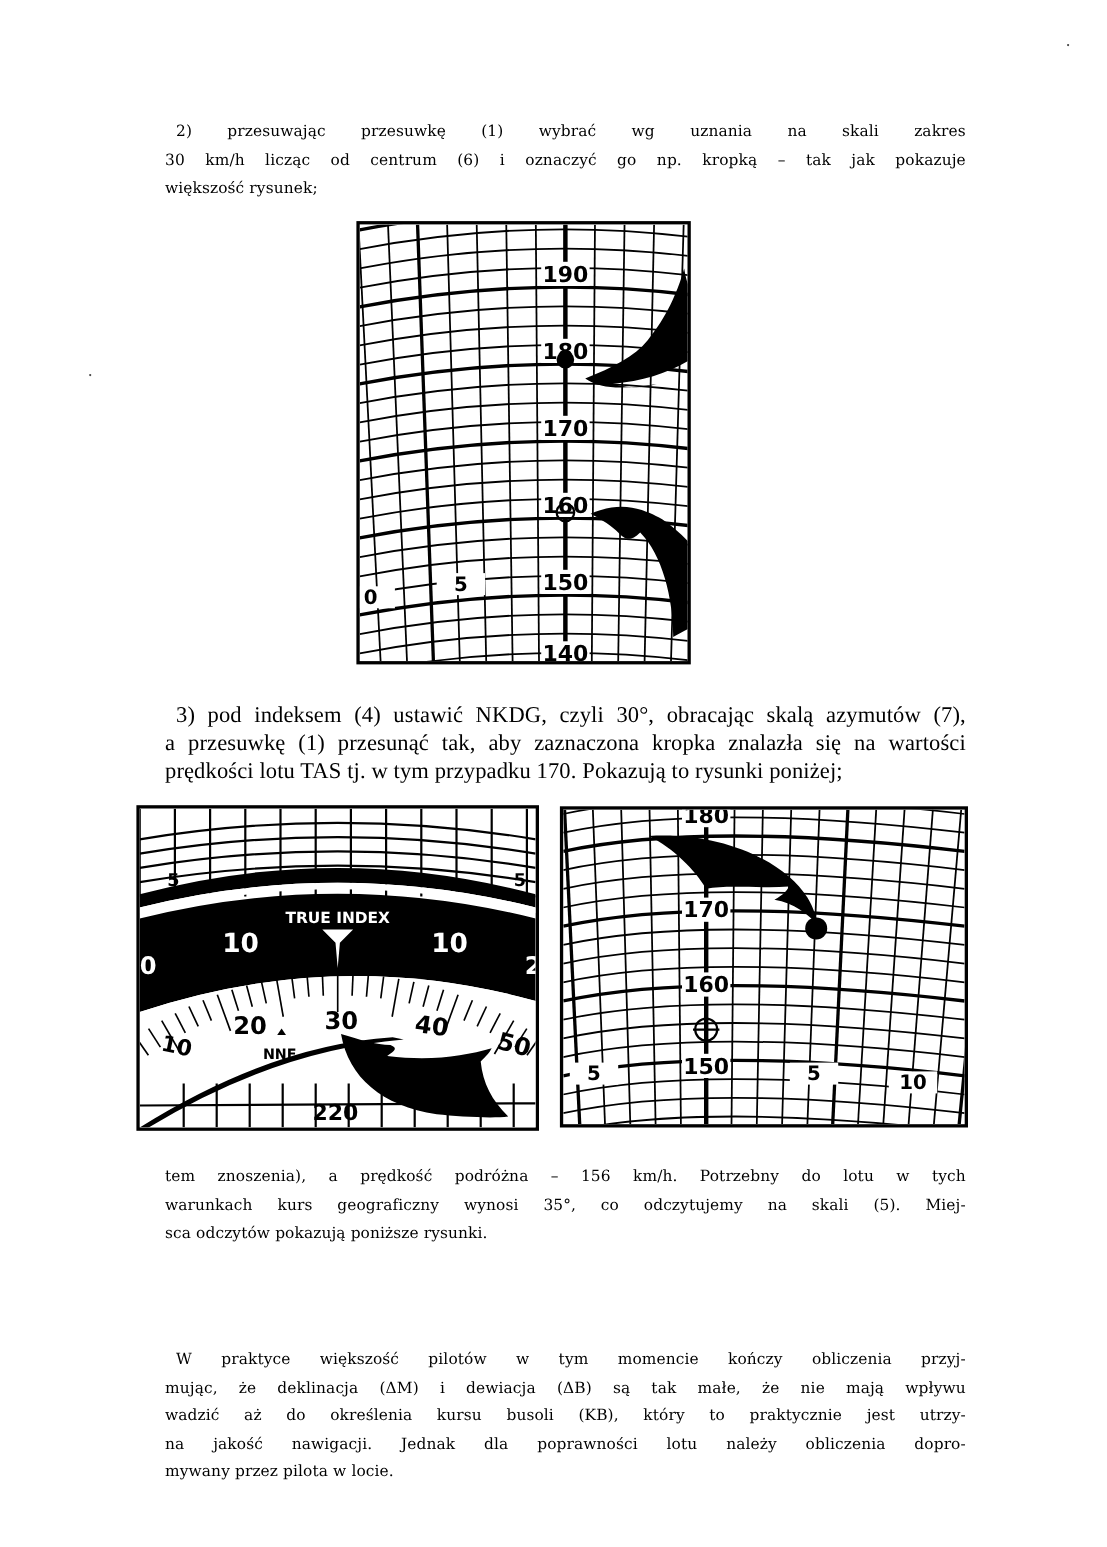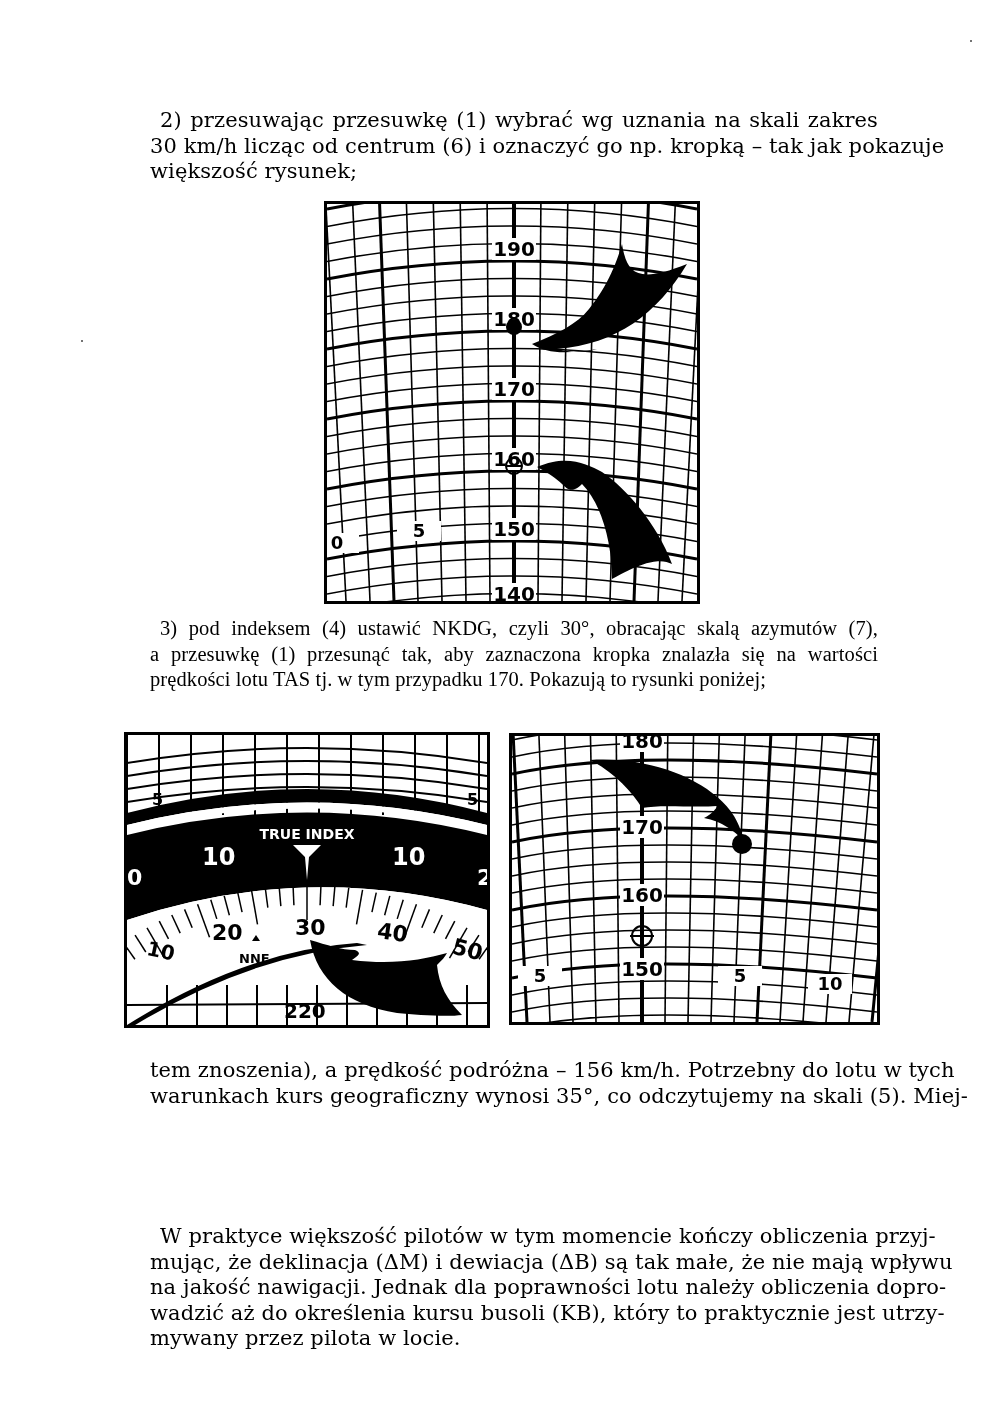--- a/index.html
+++ b/index.html
@@ -1,34 +1,34 @@
 <!DOCTYPE html>
 <html><head>
 <meta charset="utf-8">
 <style>
   html, body { margin:0; padding:0; background:#ffffff; }
   body { width:1006px; height:1406px; position:relative; overflow:hidden; font-family:"DejaVu Serif","Liberation Serif",serif; color:#000; }
-  .para { position:absolute; left:150px; width:728px; font-size:21px; line-height:25.5px; text-align:justify; letter-spacing:0.1px; }
+  .para { position:absolute; left:150px; width:728px; font-size:14px; line-height:25.5px; text-align:justify; letter-spacing:0.1px; }
   .para .line { display:block; white-space:nowrap; }
   .just { text-align-last:justify; }
   .indent { padding-left:10px; }
   .fig { position:absolute; border:3px solid #000; background:#fff; overflow:hidden; box-sizing:border-box; }
   svg text { font-family:"DejaVu Sans","Liberation Sans",sans-serif; font-weight:bold; }
   .dot { position:absolute; width:2px; height:2px; background:#444; border-radius:1px; }
 </style>
 </head>
 <body>
 
 <div class="para" style="top:108px;">
   <span class="line just indent">2) przesuwając przesuwkę (1) wybrać wg uznania na skali zakres</span>
   <span class="line just">30 km/h licząc od centrum (6) i oznaczyć go np. kropką – tak jak pokazuje</span>
   <span class="line">większość rysunek;</span>
 </div>
 
-<div class="fig" style="left:324px; top:201px; width:376px; height:403px;">
+<div class="fig" style="left:324px; top:201px; width:304px; height:403px;">
   <svg width="370" height="397" viewBox="0 0 370 397">
     <g id="f1grid" stroke="#000" fill="none">
         <path d="M0,425 Q187,389 370,425" stroke-width="3"></path>
         <path d="M0,407.5 Q187,371.5 370,407.5" stroke-width="1.6"></path>
         <path d="M0,390 Q187,354 370,390" stroke-width="1.6"></path>
         <path d="M0,372.5 Q187,336.5 370,372.5" stroke-width="1.6"></path>
         <path d="M0,355 Q187,319 370,355" stroke-width="3"></path>
         <path d="M0,337.5 Q187,301.5 370,337.5" stroke-width="1.6"></path>
         <path d="M0,320 Q187,284 370,320" stroke-width="1.6"></path>
         <path d="M0,302.5 Q187,266.5 370,302.5" stroke-width="1.6"></path>
@@ -99,21 +99,21 @@
         <text x="92" y="333" font-size="18" text-anchor="middle" fill="#000">5</text>
       </g>
     <circle cx="187" cy="123" r="8" fill="#000"></circle>
     <circle cx="187" cy="262" r="8" fill="none" stroke="#000" stroke-width="2"></circle>
     <line x1="179" y1="262" x2="195" y2="262" stroke="#000" stroke-width="2"></line>
     <path d="M295,40 C300,70 310,80 360,60 C330,110 290,140 230,145 C250,150 260,148 270,145 C240,150 220,150 205,140 C230,130 250,120 262,105 C270,95 285,75 295,40 Z" fill="#000"></path>
     <path d="M210,263 C240,250 260,260 275,268 C300,285 330,320 345,360 C335,355 320,355 285,375 C285,340 275,300 255,280 C245,290 240,285 235,280 C230,275 220,268 210,263 Z" fill="#000"></path>
   </svg>
 </div>
 
-<div class="para" style="top:616px; font-family:'Liberation Serif','DejaVu Serif',serif; font-size:20.5px;">
+<div class="para" style="top:638px; font-family:'Liberation Serif','DejaVu Serif',serif; font-size:20.5px;">
   <span class="line just indent">3) pod indeksem (4) ustawić NKDG, czyli 30°, obracając skalą azymutów (7),</span>
   <span class="line just">a przesuwkę (1) przesunąć tak, aby zaznaczona kropka znalazła się na wartości</span>
   <span class="line">prędkości lotu TAS tj. w tym przypadku 170. Pokazują to rysunki poniżej;</span>
 </div>
 
 <div class="fig" style="left:124px; top:732px; width:366px; height:296px;">
   <svg width="360" height="290" viewBox="0 0 360 290">
     <g id="f2grid" stroke="#000" stroke-width="2" fill="none">
         <path d="M0,28 Q180,-2 360,28"></path>
         <path d="M0,41 Q180,11 360,41"></path>
@@ -295,24 +295,25 @@
     <circle cx="130" cy="200" r="10" fill="none" stroke="#000" stroke-width="2"></circle>
     <line x1="118" y1="200" x2="142" y2="200" stroke="#000" stroke-width="2"></line>
     <circle cx="230" cy="108" r="10" fill="#000"></circle>
     <path d="M78,24 C140,20 200,45 222,80 C228,90 230,98 232,105 C222,95 210,85 192,82 C200,78 205,72 205,70 C180,72 150,68 130,72 C120,55 100,35 78,24 Z" fill="#000"></path>
   </svg>
 </div>
 
 <div class="para" style="top:1058px;">
   <span class="line just">tem znoszenia), a prędkość podróżna – 156 km/h. Potrzebny do lotu w tych</span>
   <span class="line just">warunkach kurs geograficzny wynosi 35°, co odczytujemy na skali (5). Miej-</span>
+  <span class="line">sca odczytów pokazują poniższe rysunki.</span>
 </div>
 
 <div class="para" style="top:1224px;">
   <span class="line just indent">W praktyce większość pilotów w tym momencie kończy obliczenia przyj-</span>
   <span class="line just">mując, że deklinacja (ΔM) i dewiacja (ΔB) są tak małe, że nie mają wpływu</span>
+  <span class="line just">wadzić aż do określenia kursu busoli (KB), który to praktycznie jest utrzy-</span>
   <span class="line just">na jakość nawigacji. Jednak dla poprawności lotu należy obliczenia dopro-</span>
-  <span class="line just">wadzić aż do określenia kursu busoli (KB), który to praktycznie jest utrzy-</span>
   <span class="line">mywany przez pilota w locie.</span>
 </div>
 
 <div class="dot" style="left:81px; top:340px;"></div>
 <div class="dot" style="left:970px; top:40px;"></div>
 
 </body></html>

